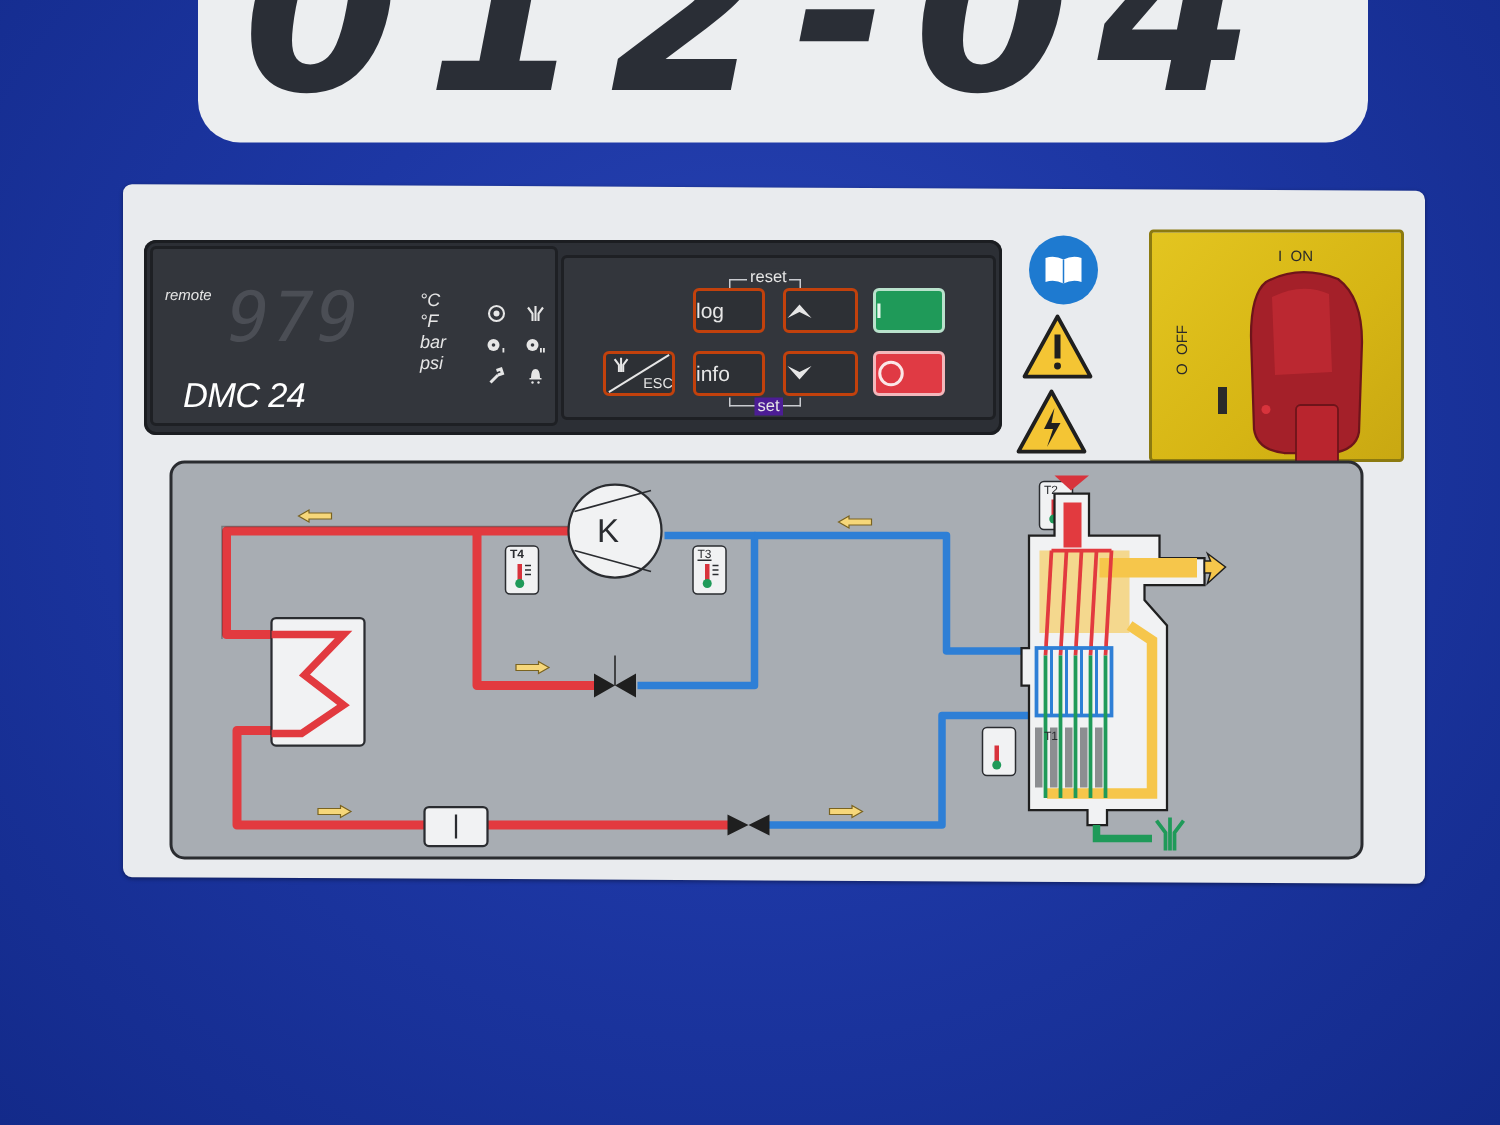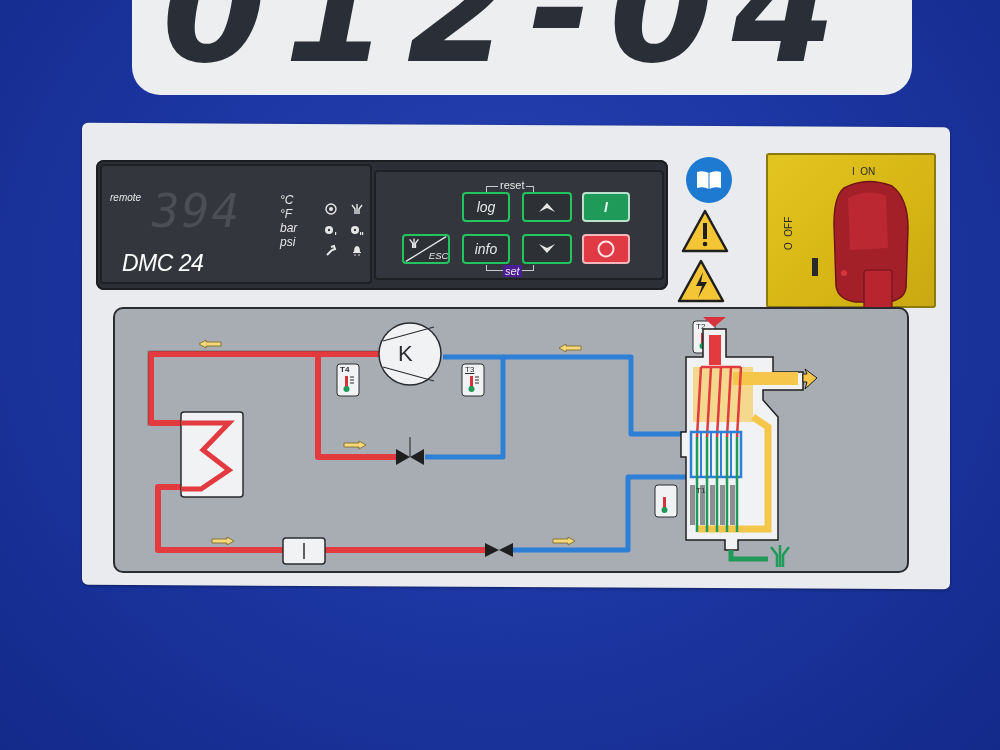--- a/index.html
+++ b/index.html
@@ -53,24 +53,24 @@
   .seg-display {
     left: 152px; top: 188px; color: #4b4e55;
     font-family: "DejaVu Sans Mono", monospace; font-size: 46px;
     font-style: italic; letter-spacing: 2px; line-height: 1;
   }
   .unit-list { left: 280px; top: 193px; color: #e6e6e6; font-size: 12px; line-height: 14px; font-style: italic; }
   .status-icon { color: #e6e6e6; font-size: 11px; width: 14px; text-align: center; }
 
   .key {
     position: absolute; width: 50px; height: 30px;
-    border: 2px solid #22c55e; border-radius: 4px;
+    border: 2px solid #c2410c; border-radius: 4px;
     background: #2d3035; color: #e6e6e6;
-    display: flex; align-items: center; justify-content: center;
-    font-size: 14px; cursor: pointer; font-style: italic;
+    display: flex; align-items: center; justify-content: flex-start;
+    font-size: 14px; cursor: pointer;
   }
   .key.green { background: #1f9a59; border-color: #b9e2cc; }
   .key.red { background: #e03a44; border-color: #f3b7bb; }
   .bracket-label { color: #e6e6e6; font-size: 11px; position: absolute; }
   .bracket { position: absolute; border-color: #c9cbd0; border-style: solid; }
 
   
   .manual-icon {
     left: 686px; top: 157px; width: 46px; height: 46px; border-radius: 50%;
     background: #1e7ad0; display: flex; align-items: center; justify-content: center;
@@ -98,21 +98,21 @@
   <div class="id-plate-text">012-04</div>
 </div>
 
 <div class="abs panel"></div>
 
 <div class="abs controller"></div>
 <div class="abs display-section"></div>
 <div class="abs keypad-section"></div>
 
 <div class="abs remote-label">remote</div>
-<div class="abs seg-display">394</div>
+<div class="abs seg-display">979</div>
 <div class="abs model-label">DMC 24</div>
 
 <div class="abs unit-list">
   <div>°C</div>
   <div>°F</div>
   <div>bar</div>
   <div>psi</div>
 </div>
 
 <div class="abs status-icon" style="left:324px;top:203px;">
@@ -151,21 +151,21 @@
       <path d="M3 8 Q3 2 6 2 Q9 2 9 8 Z" fill="#e6e6e6"></path>
       <rect x="2" y="8" width="8" height="1" fill="#e6e6e6"></rect>
       <circle cx="4" cy="11" r="0.8" fill="#e6e6e6"></circle>
       <circle cx="8" cy="11" r="0.8" fill="#e6e6e6"></circle>
     </svg>
 </div>
 
 <div class="bracket" style="left:486px;top:186px;width:48px;height:6px;border-width:1px 1px 0 1px;"></div>
 <div class="bracket-label" style="left:498px;top:179px;background:#33363c;padding:0 2px;">reset</div>
 <div class="bracket" style="left:486px;top:265px;width:48px;height:6px;border-width:0 1px 1px 1px;"></div>
-<div class="bracket-label" style="left:503px;top:265px;background:#4c1d95;padding:0 2px;font-style:italic;">set</div>
+<div class="bracket-label" style="left:503px;top:265px;background:#4c1d95;padding:0 2px;">set</div>
 
 <div class="key" style="left:462px;top:192px;width:48px;">
   <span>log</span>
 </div>
 <div class="key" style="left:522px;top:192px;">
   <svg width="18" height="12" viewBox="0 0 18 12">
       <path d="M1 11 L9 2 L17 11 L9 7 Z" fill="#e6e6e6"></path>
     </svg>
 </div>
 <div class="key green" style="left:582px;top:192px;width:48px;">

